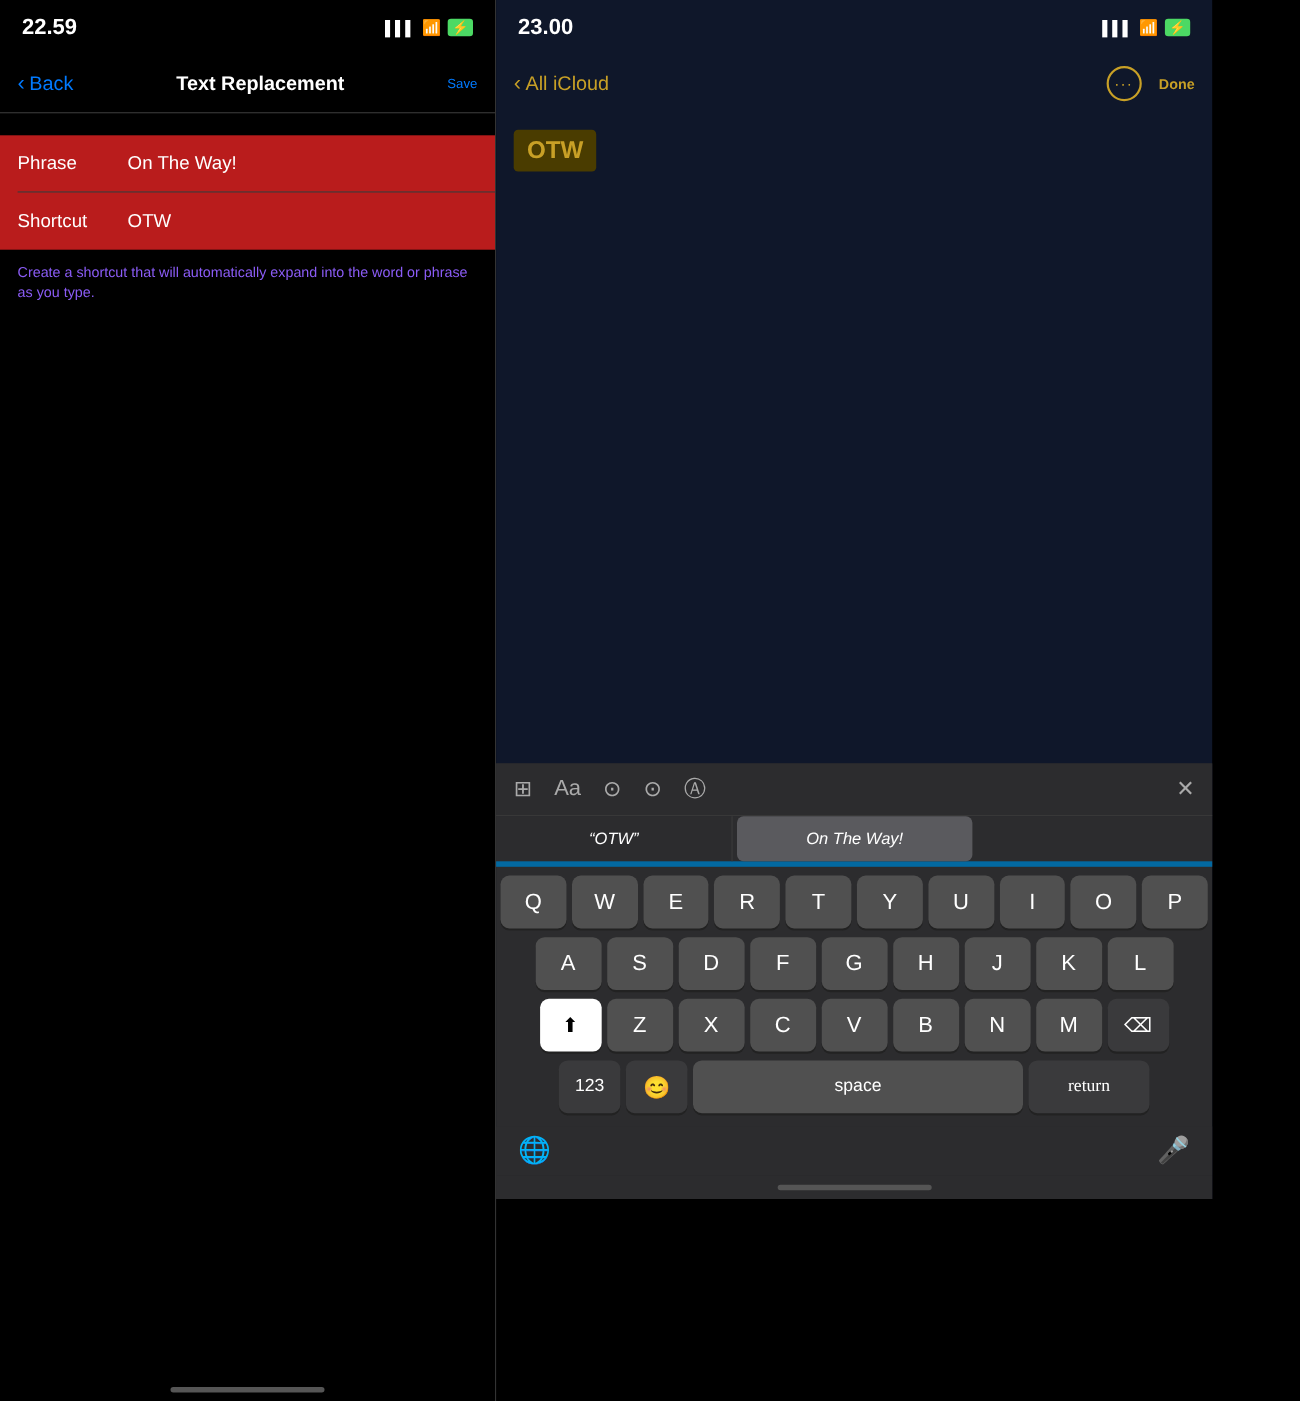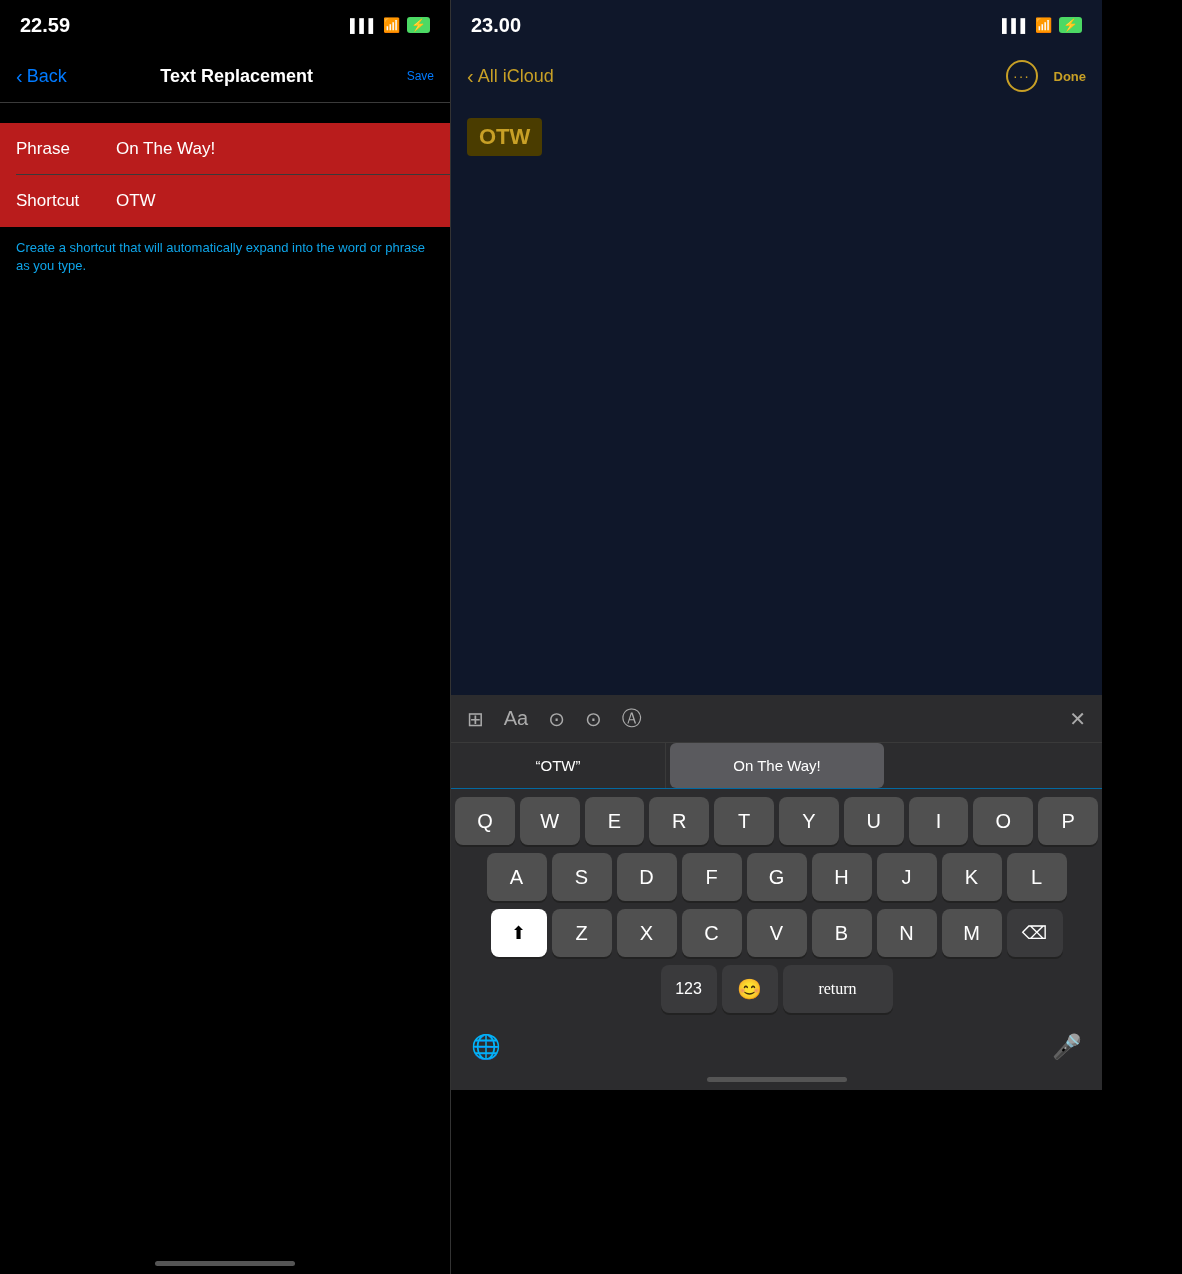--- a/index.html
+++ b/index.html
@@ -118,21 +118,21 @@
       flex-shrink: 0;
     }
 
     .form-value {
       color: #fff;
       font-size: 17px;
       flex: 1;
     }
 
     .hint-text {
-      color: #0ea5e9;
+      color: #8b5cf6;
       font-size: 13px;
       padding: 12px 16px;
       line-height: 1.4;
     }
 
     
     .right-panel {
       width: 651px;
       height: 1090px;
       background: #0f172a;
@@ -243,21 +243,22 @@
     .toolbar-close {
       color: #aaa;
       font-size: 20px;
     }
 
     .suggestions-bar {
       background: #2c2c2e;
       display: flex;
       align-items: center;
       height: 46px;
-      border-bottom: 1px solid #0369a1;
+      border-bottom: 5px solid #0369a1;
+      font-style: italic;
     }
 
     .suggestion-item {
       flex: 1;
       display: flex;
       align-items: center;
       justify-content: center;
       height: 100%;
       color: #fff;
       font-size: 15px;
@@ -524,20 +525,21 @@
         <div class="key">V</div>
         <div class="key">B</div>
         <div class="key">N</div>
         <div class="key">M</div>
         <div class="key backspace-key" style="font-size:18px;">⌫</div>
       </div>
 
       <div class="key-row">
         <div class="key num-key" style="font-size:16px;">123</div>
         <div class="key emoji-key">😊</div>
+        <div class="key space-key" style="font-size:16px;">space</div>
         <div class="key action-key" style="font-size:16px;">return</div>
       </div>
 
     </div>
 
     <div class="bottom-bar">
       <span class="bottom-globe">🌐</span>
       <span class="bottom-mic">🎤</span>
     </div>
 

